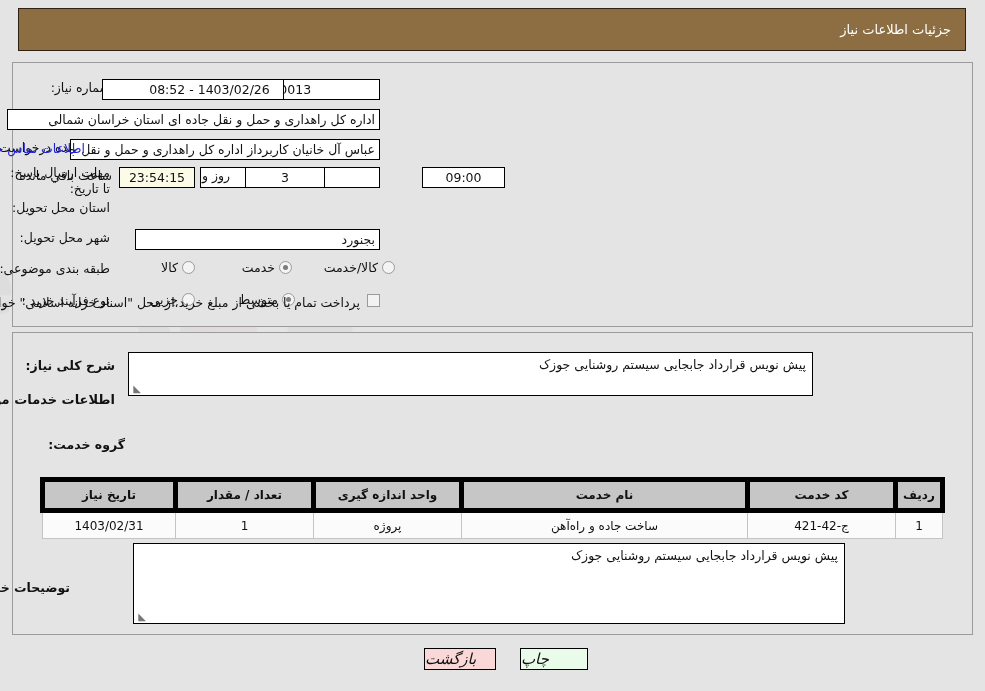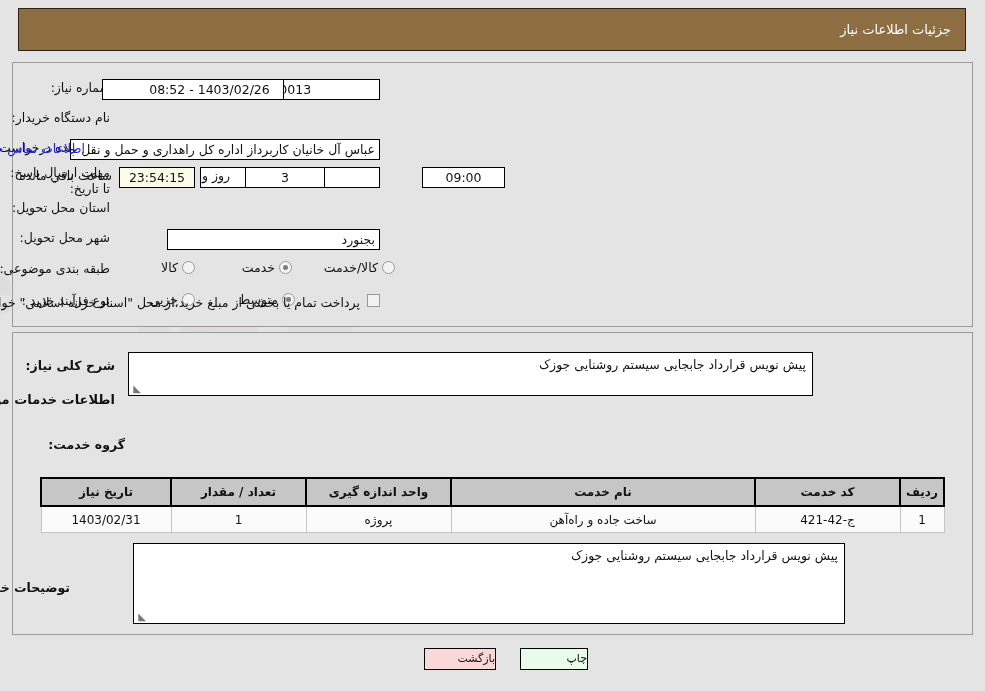--- a/index.html
+++ b/index.html
@@ -147,21 +147,21 @@
 
   
   table.grid {
     position: absolute;
     border-collapse: collapse;
     z-index: 4;
     font-size: 12px;
   }
   table.grid th {
     background: #c6c6c6;
-    border: 2px solid #000000;
+    border: 5px solid #000000;
     color: #111;
     font-weight: bold;
     height: 26px;
     padding: 0 4px;
     text-align: center;
     white-space: nowrap;
   }
   table.grid td {
     background: #fbfbfb;
     border: 1px solid #c4c4c4;
@@ -181,25 +181,26 @@
     white-space: nowrap;
   }
 
   
   .btn {
     position: absolute;
     box-sizing: border-box;
     border: 1px solid #000;
     height: 22px;
     line-height: 20px;
-    font-size: 11px;
-    text-align: right;
+    font-size: 15px;
+    text-align: left;
     cursor: pointer;
     z-index: 4;
     color: #111;
+    font-style: italic;
   }
   .btn.print { background: #e9fbe9; }
   .btn.back  { background: #fbd8d8; }
 </style>
 </head>
 <body>
 
 <div id="page">
 
   <svg class="watermark" viewBox="0 0 985 200">
@@ -230,20 +231,23 @@
   <div class="row" style="right:700px; top:80px; left:285px;">
     <div class="lbl">تاریخ و ساعت اعلان عمومی:</div>
   </div>
   <div class="row" style="left:102px; top:79px;">
     <div class="fld" style="width:182px;padding-left:37px;">1403/02/26 - 08:52</div>
   </div>
 
   <div class="row" style="right:875px; top:110px;">
     <div class="lbl">نام دستگاه خریدار:</div>
   </div>
+  <div class="row" style="right:605px; top:109px;">
+    <div class="fld rt" style="width:373px;">اداره کل راهداری و حمل و نقل جاده ای استان خراسان شمالی</div>
+  </div>
 
   <div class="row" style="right:875px; top:140px;">
     <div class="lbl">ایجاد کننده درخواست:</div>
   </div>
   <div class="row" style="right:605px; top:139px;">
     <div class="fld rt" style="width:310px;">عباس آل خانیان کاربرداز اداره کل راهداری و حمل و نقل جاده ای استان خراسان</div>
   </div>
   <div class="row" style="right:900px; top:141px; left:118px;">
     <div class="link">اطلاعات تماس خریدار</div>
   </div>
@@ -274,21 +278,21 @@
   </div>
 
   <div class="row" style="right:875px; top:200px;">
     <div class="lbl">استان محل تحویل:</div>
   </div>
 
   <div class="row" style="right:875px; top:230px;">
     <div class="lbl">شهر محل تحویل:</div>
   </div>
   <div class="row" style="right:605px; top:229px;">
-    <div class="fld rt" style="width:213px;">بجنورد</div>
+    <div class="fld rt" style="width:245px;">بجنورد</div>
   </div>
 
   <div class="row" style="right:875px; top:261px;">
     <div class="lbl">طبقه بندی موضوعی:</div>
   </div>
   <div class="row radiogrp" style="right:790px; top:260px;text-align:center;">
     <span class="radio"></span>
     <span class="rtext">کالا</span>
   </div>
   <div class="row radiogrp" style="right:693px; top:260px;">

